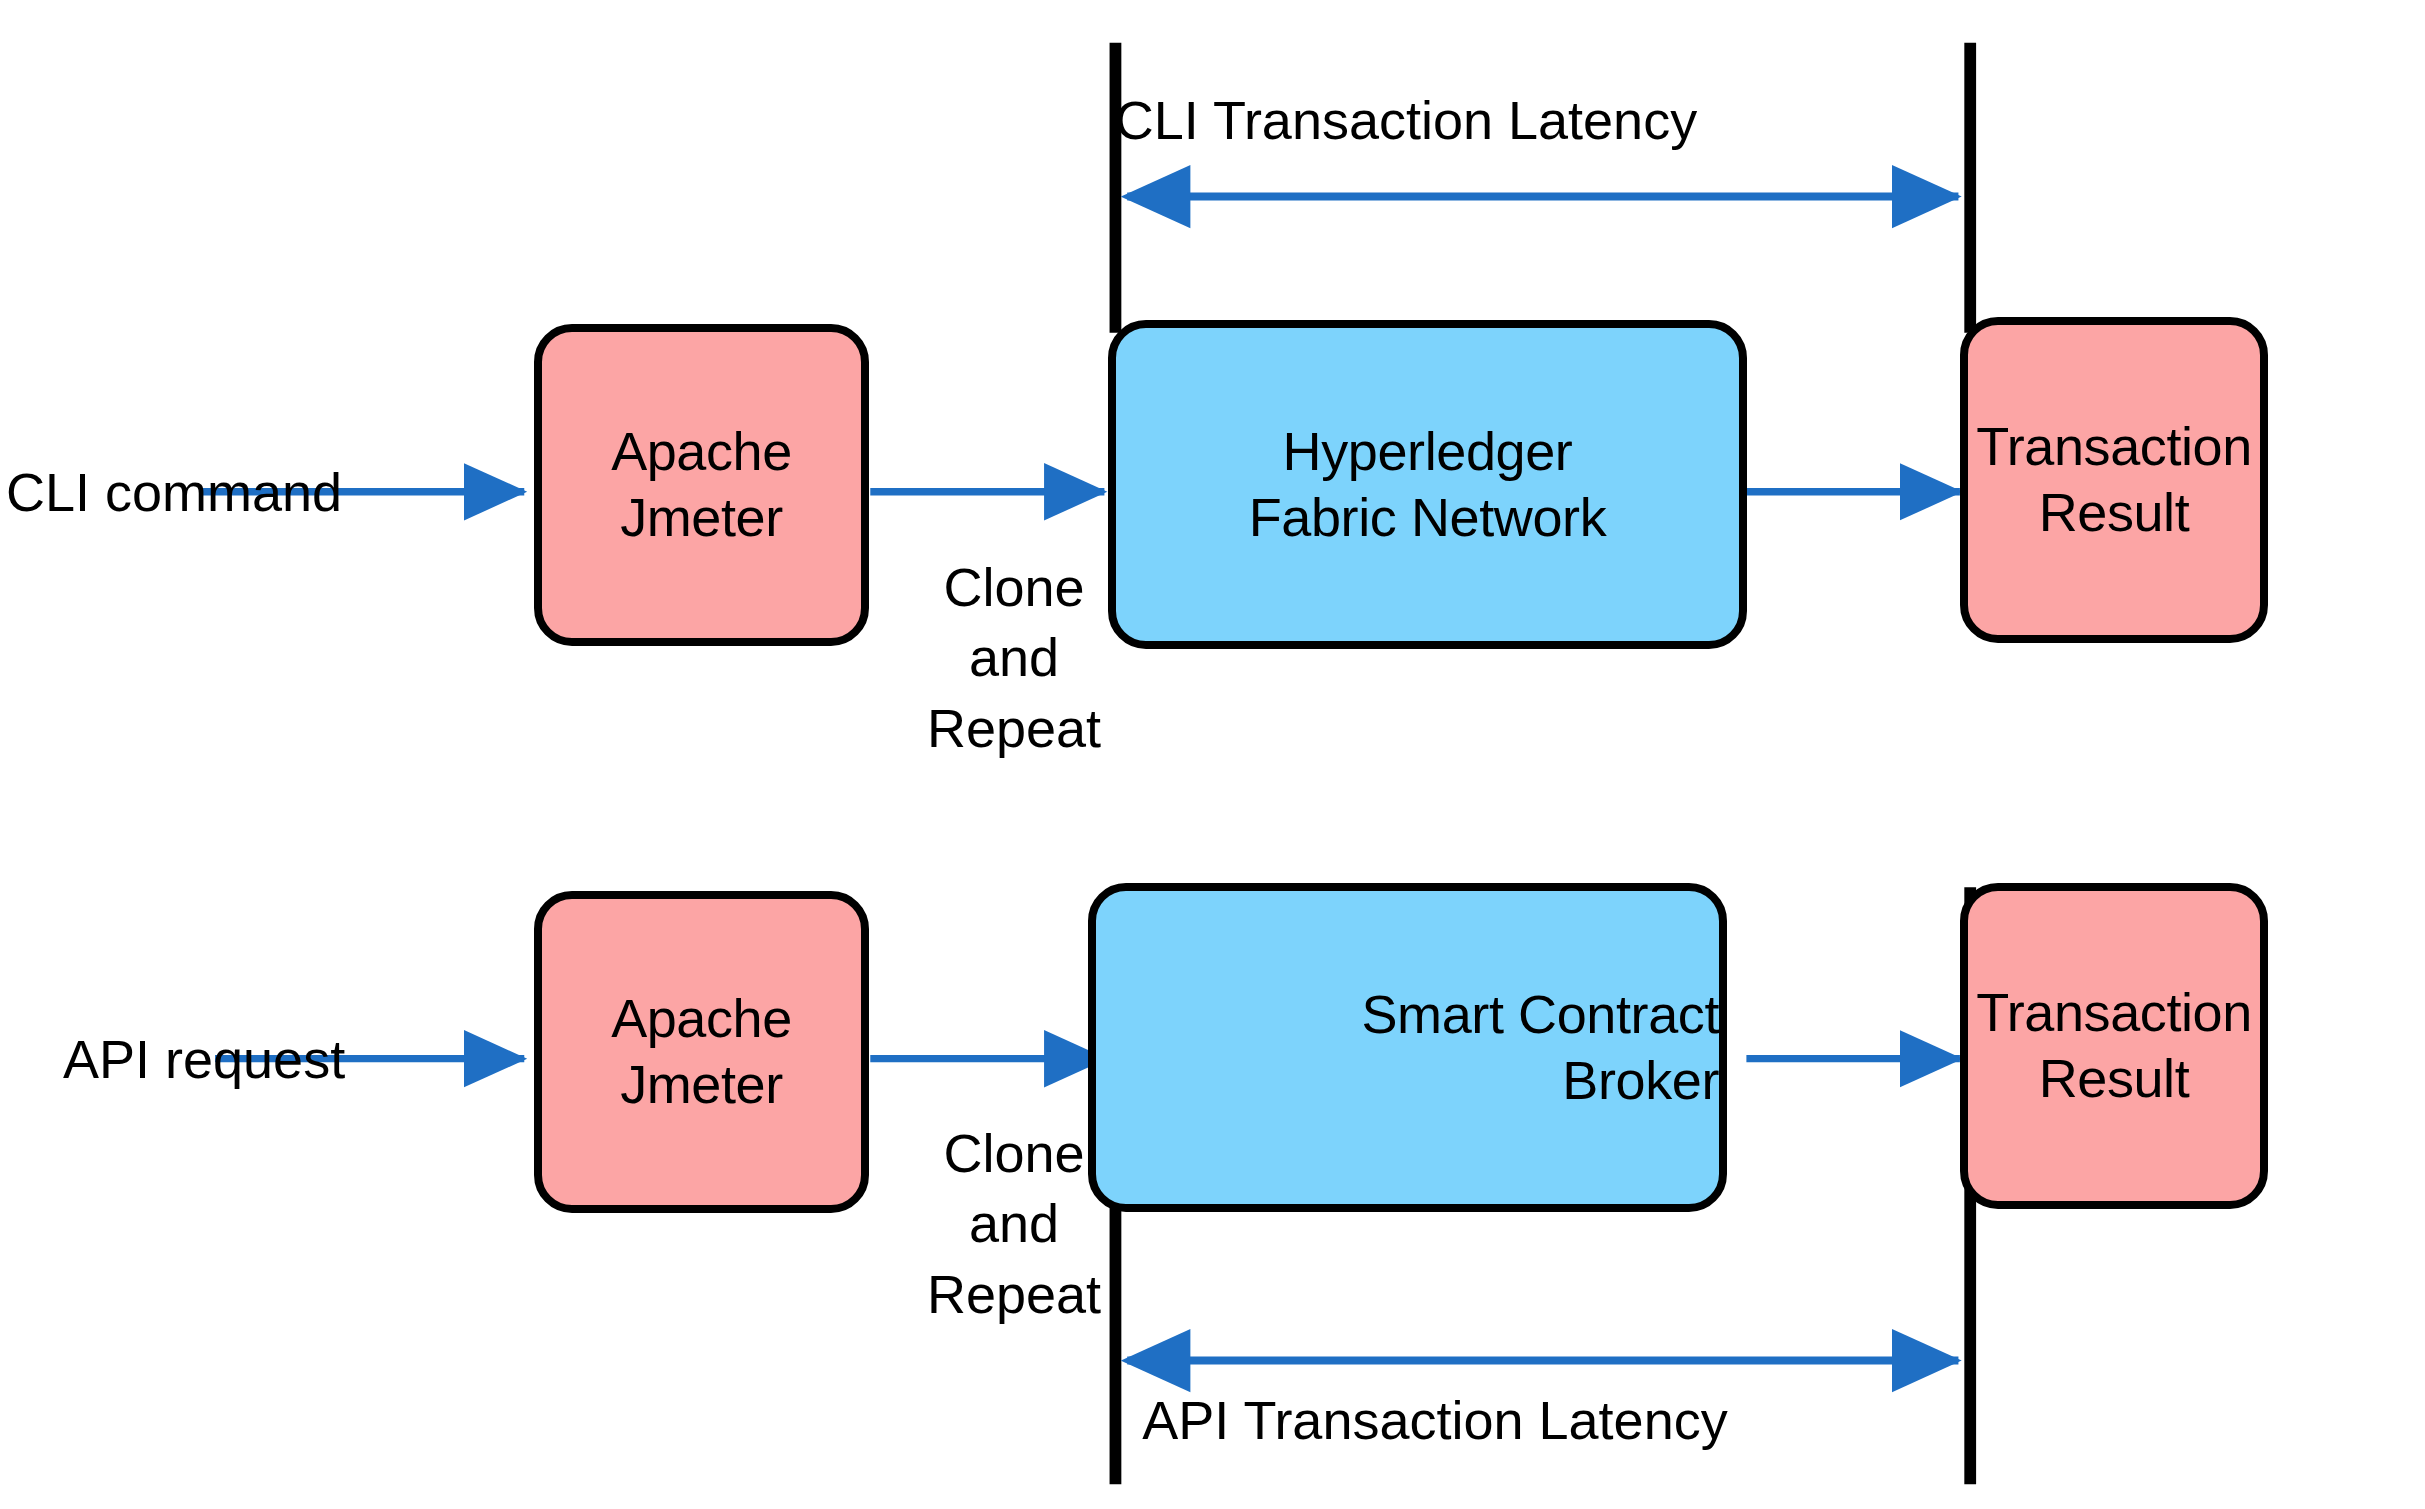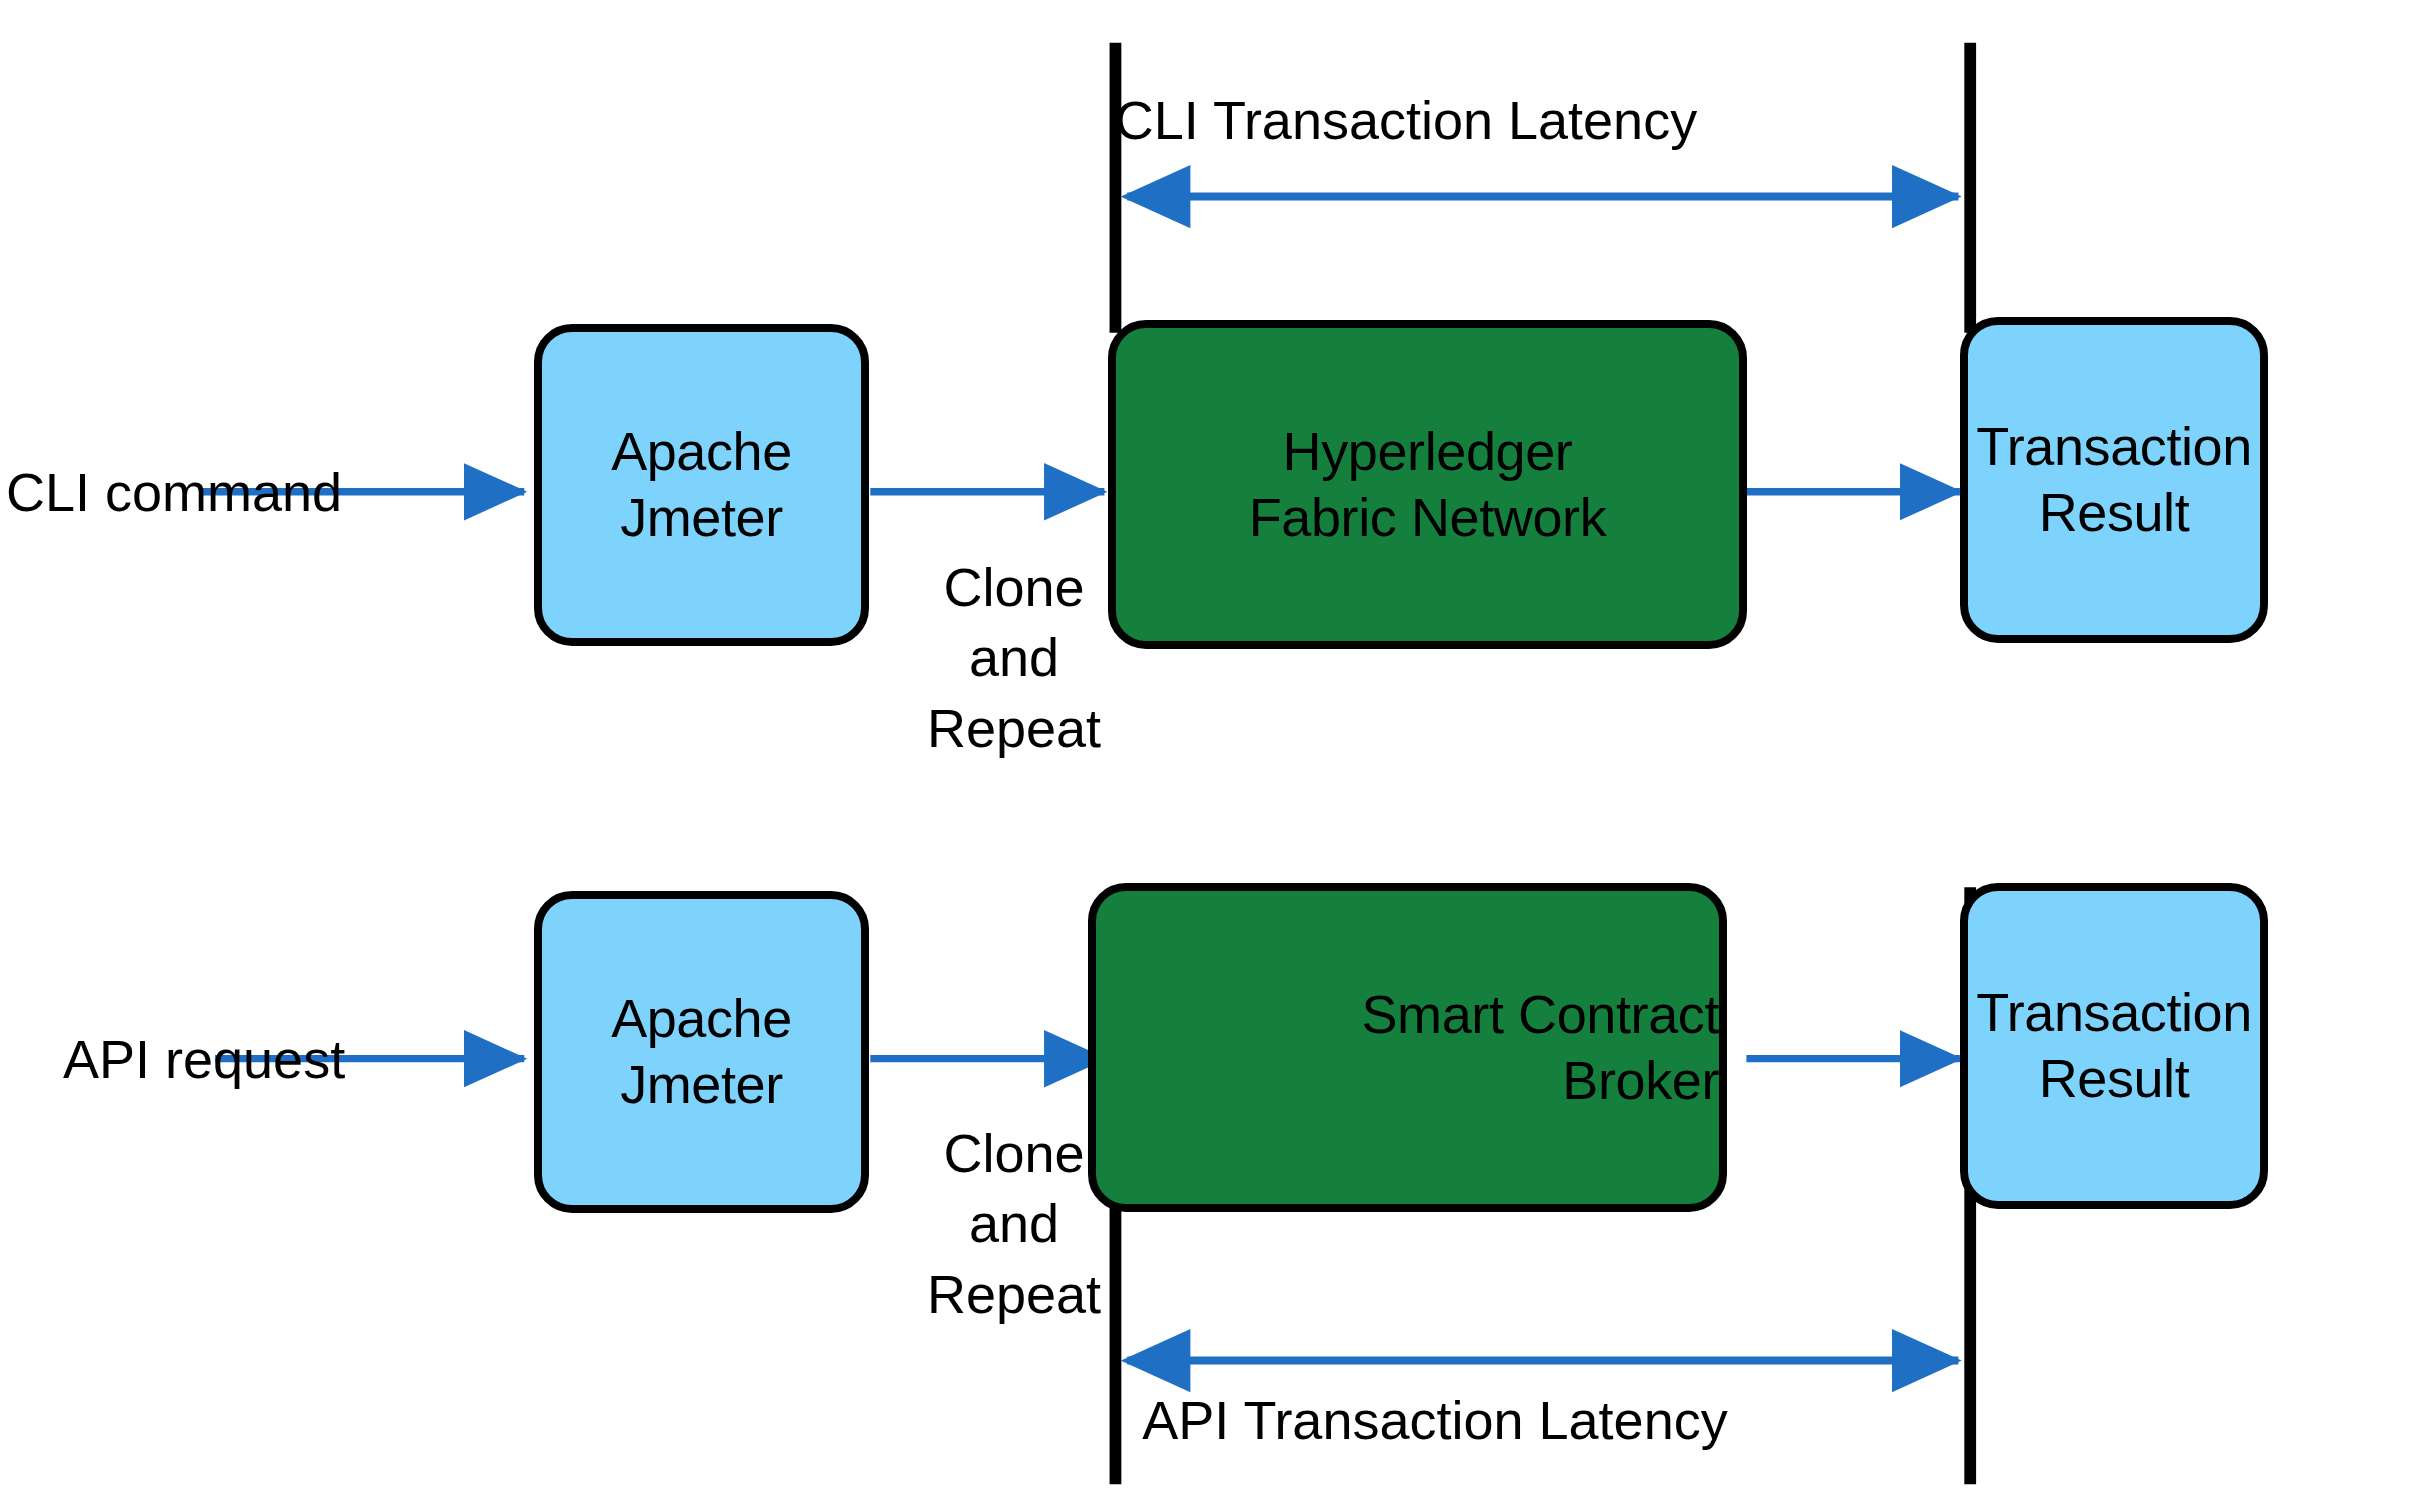--- a/index.html
+++ b/index.html
@@ -37,22 +37,22 @@
     flex-direction: column;
     align-items: center;
     justify-content: center;
     text-align: center;
     color: #000000;
     font-size: 54px;
     line-height: 1.22;
     letter-spacing: -0.4px;
     z-index: 5;
   }
-  .node.gray  { background: #7dd3fc; }
-  .node.white { background: #15803d; }
+  .node.gray  { background: #fca5a5; }
+  .node.white { background: #7dd3fc; }
   .node .line { display: block; white-space: nowrap; }
 
   
   .label {
     position: absolute;
     color: #000000;
     font-size: 54px;
     line-height: 1.22;
     white-space: nowrap;
     z-index: 6;

